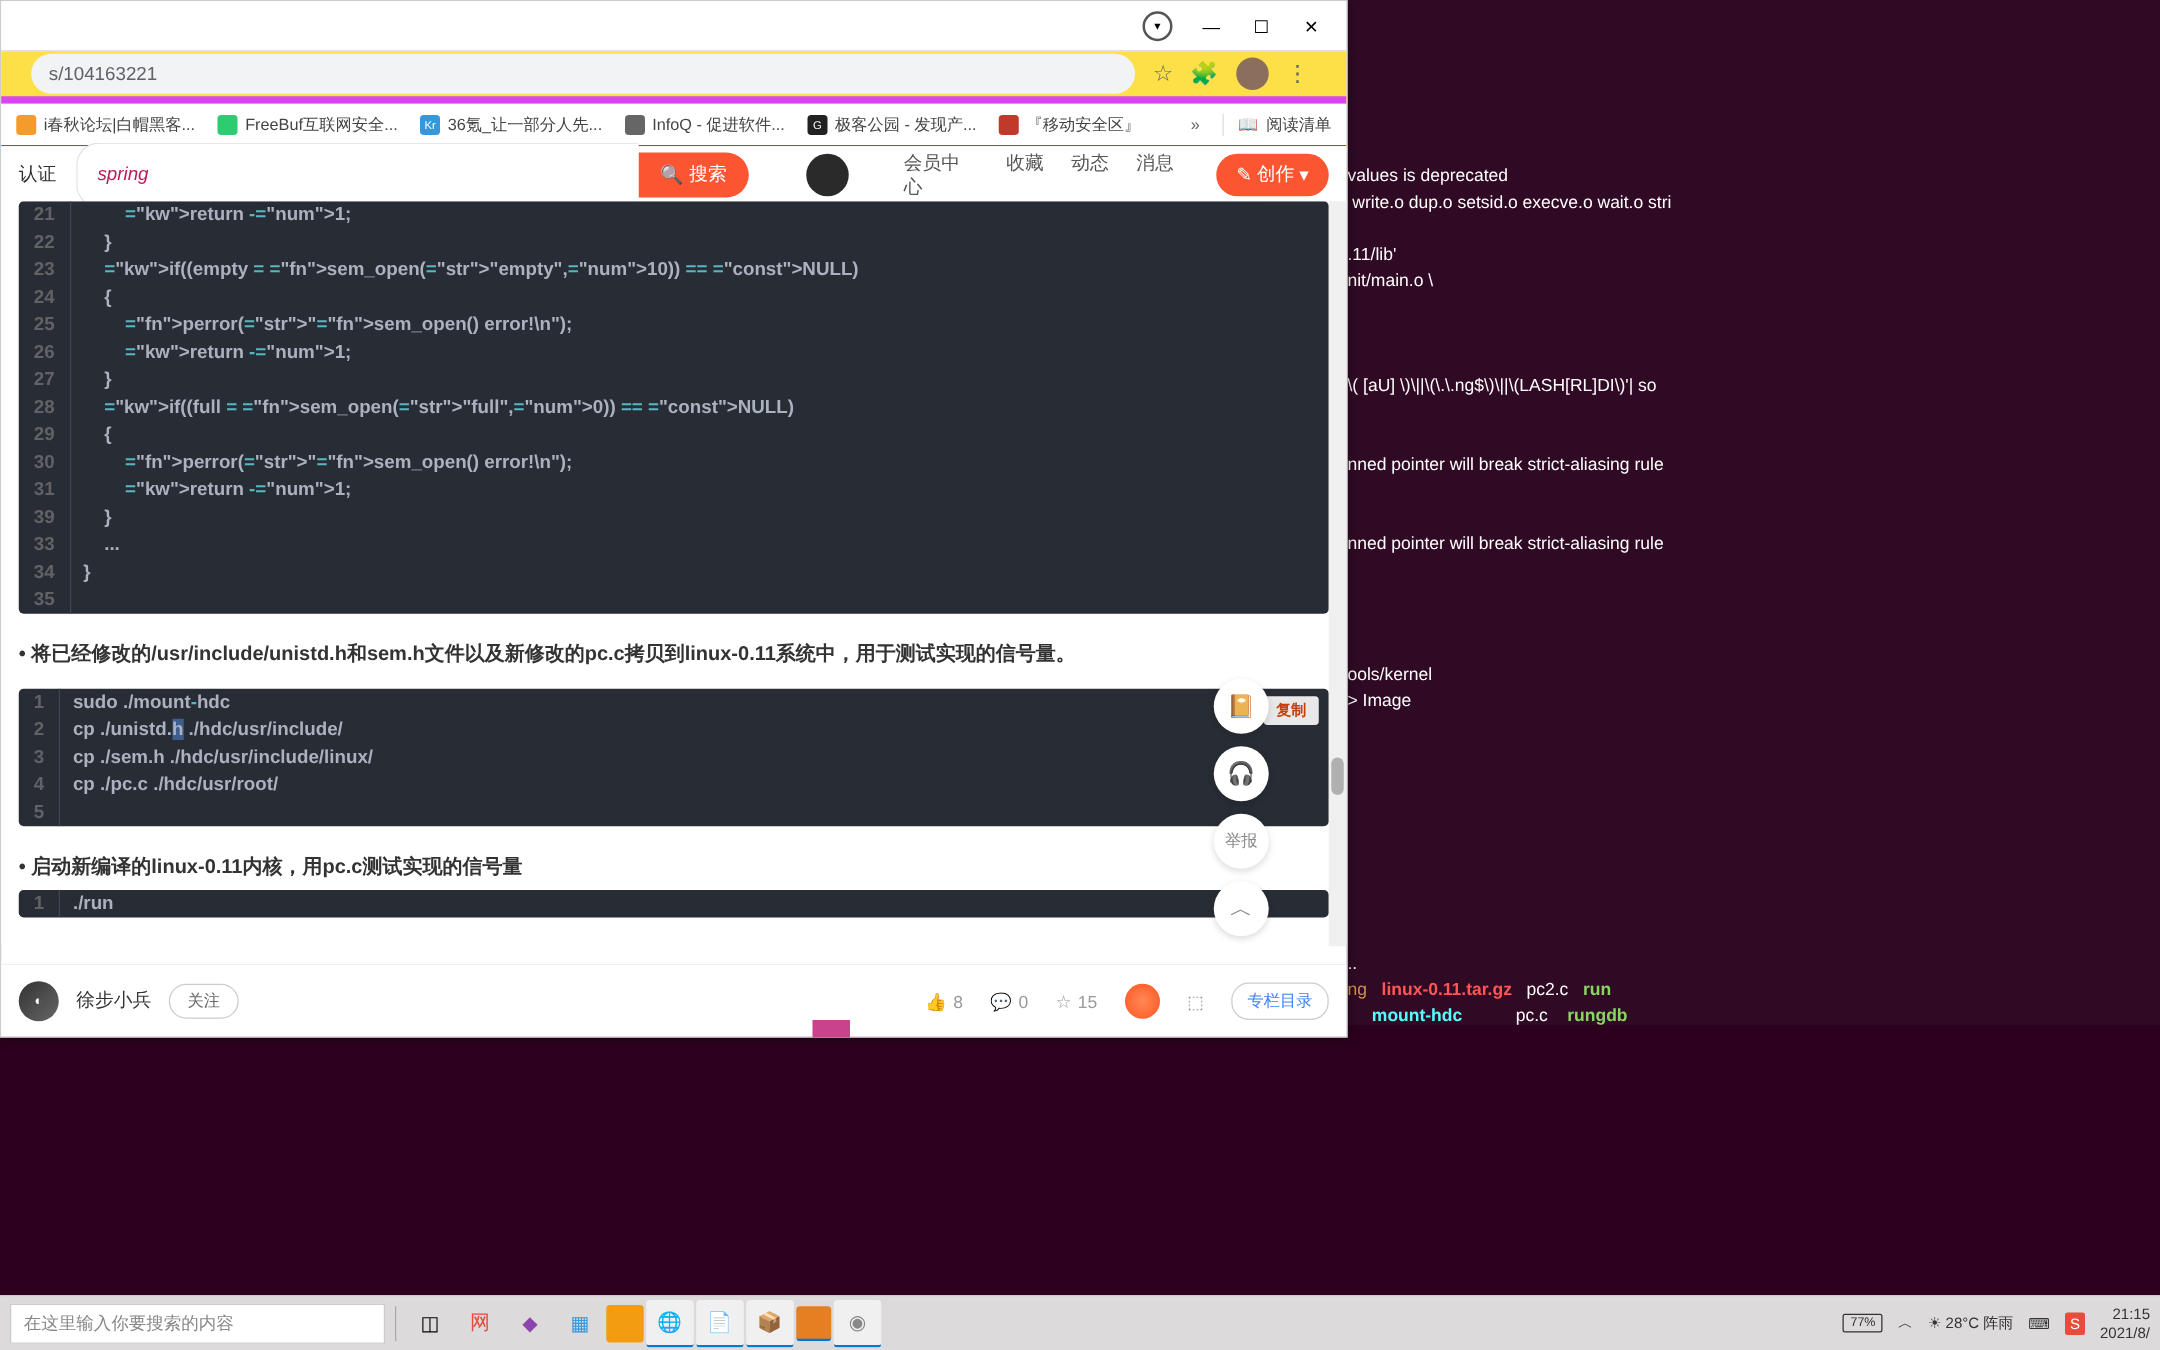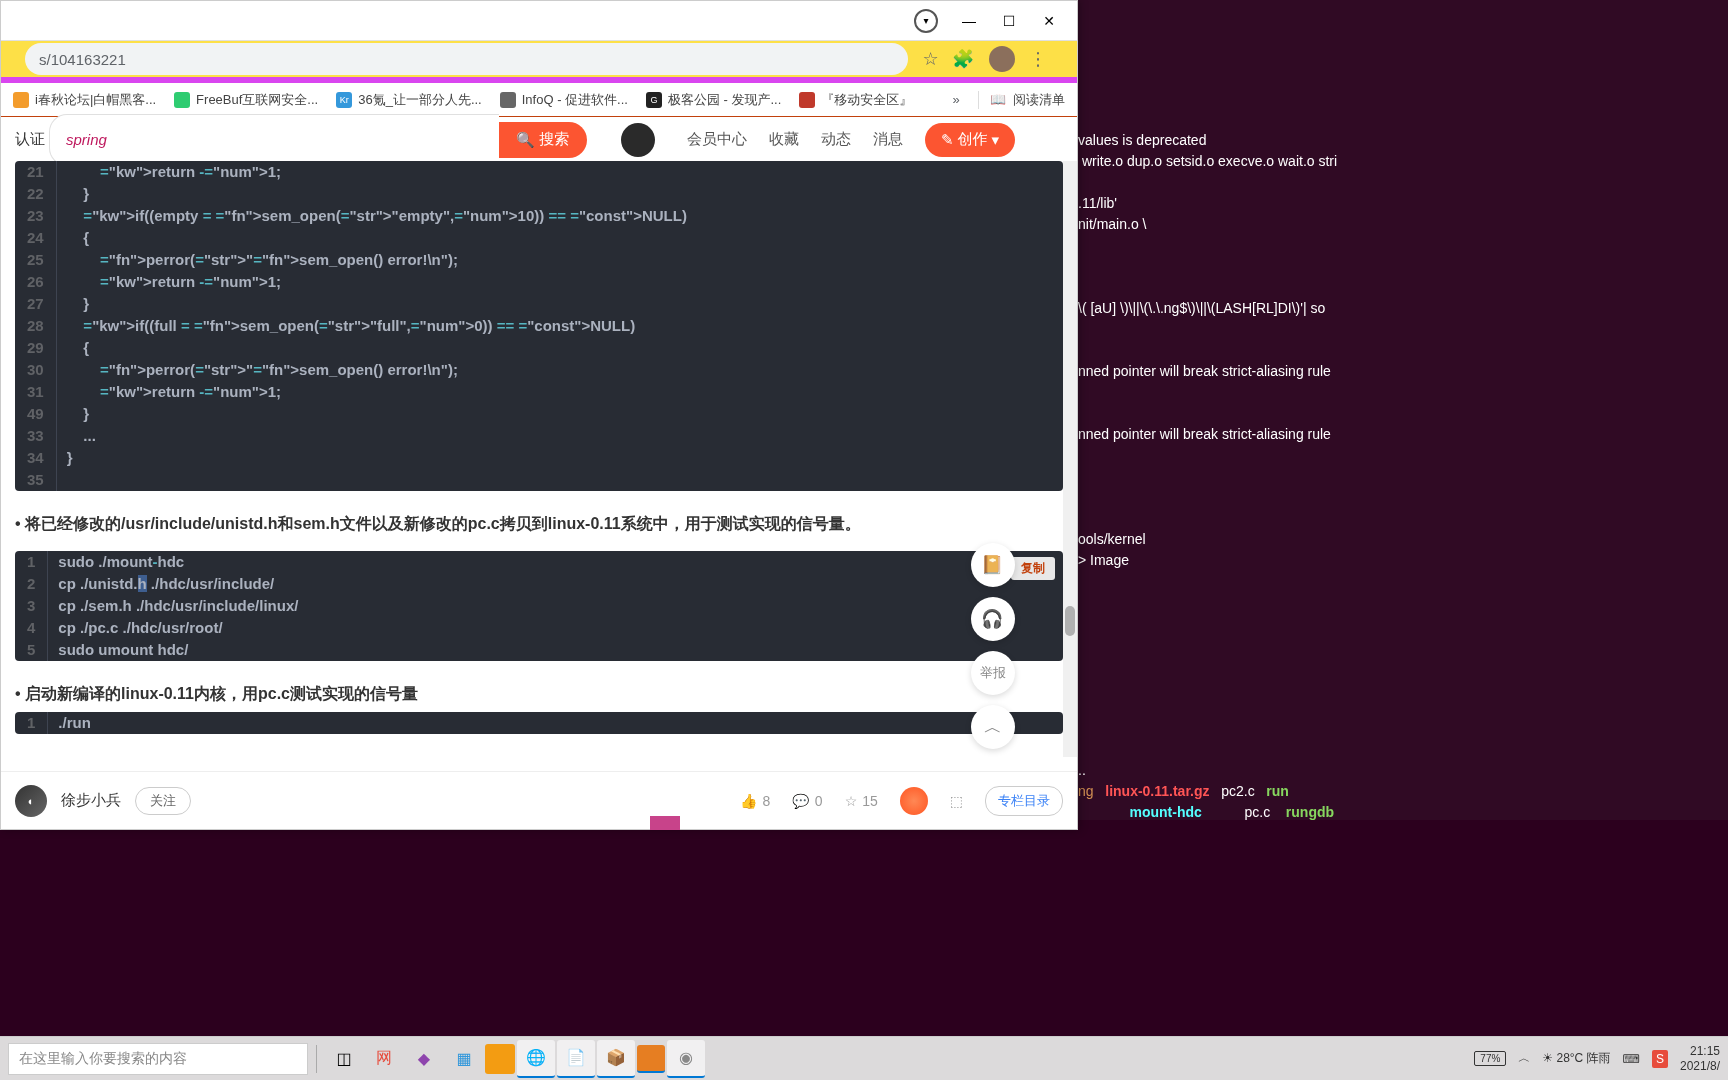--- a/index.html
+++ b/index.html
@@ -6,21 +6,21 @@
 body { width: 1728px; height: 1080px; overflow: hidden; background: #f0f0f0; position: relative; }
 
 
 .desktop { position: absolute; width: 1728px; height: 1080px; background: #2c001e; }
 
 
 .terminal-window { position: absolute; left: 1076px; top: 0; width: 652px; height: 820px; background: #300a24; color: #ffffff; font-family: "Ubuntu Mono", monospace; font-size: 14px; padding: 130px 2px 0 2px; overflow: hidden; }
 .terminal-line { white-space: pre; line-height: 1.5; }
 .term-orange { color: #d18f52; }
 .term-red { color: #ff5555; font-weight: bold; }
-.term-cyan { color: #55ffff; font-weight: bold; margin-left: 32px; }
+.term-cyan { color: #55ffff; font-weight: bold; }
 .term-green { color: #87d75f; font-weight: bold; }
 .term-white { color: #ffffff; }
 
 
 .browser { position: absolute; left: 0; top: 0; width: 1078px; height: 830px; background: #ffffff; border: 1px solid #ccc; box-shadow: 2px 0 8px rgba(0,0,0,0.3); }
 
 
 .title-bar { height: 40px; background: #ffffff; display: flex; align-items: center; justify-content: flex-end; padding: 0 8px; border-bottom: 1px solid #e0e0e0; }
 .title-btn { width: 40px; height: 30px; display: flex; align-items: center; justify-content: center; color: #000; font-size: 14px; }
 .acct-icon { width: 24px; height: 24px; border: 2px solid #555; border-radius: 50%; display: flex; align-items: center; justify-content: center; margin-right: auto; margin-left: 905px; }
@@ -34,21 +34,21 @@
 .avatar { width: 26px; height: 26px; border-radius: 50%; background: #8b6f5c; }
 
 
 .bookmarks { height: 34px; background: #ffffff; display: flex; align-items: center; padding: 0 12px; gap: 18px; border-bottom: 1px solid #c2410c; font-size: 13px; color: #444; }
 .bm-item { display: flex; align-items: center; gap: 6px; white-space: nowrap; }
 .bm-icon { width: 16px; height: 16px; border-radius: 3px; display: inline-block; }
 .bm-more { margin-left: auto; color: #5f6368; }
 .reading-list { display: flex; align-items: center; gap: 6px; padding-left: 12px; border-left: 1px solid #ddd; }
 
 
-.site-nav { height: 46px; background: #ffffff; display: flex; align-items: center; padding: 0 14px; gap: 4px; border-bottom: 1px solid #eee; }
+.site-nav { height: 46px; background: #ffffff; display: flex; align-items: center; padding: 0 14px; gap: 16px; border-bottom: 1px solid #eee; }
 .cert-label { font-size: 15px; color: #333; }
 .search-box { display: flex; align-items: center; }
 .search-input { width: 450px; height: 52px; border: 1px solid #e0e0e0; border-right: none; border-radius: 18px 0 0 18px; padding: 0 16px; font-size: 15px; background: #fff; color: #be185d; font-style: italic; }
 .search-btn { width: 88px; height: 36px; background: #fc5531; color: #fff; border: none; border-radius: 0 18px 18px 0; font-size: 15px; display: flex; align-items: center; justify-content: center; gap: 4px; }
 .nav-avatar { width: 34px; height: 34px; border-radius: 50%; background: #2a2a2a; margin-left: 30px; }
 .nav-links { display: flex; gap: 22px; margin-left: 28px; font-size: 15px; color: #555; }
 .create-btn { margin-left: 18px; background: #fc5531; color: #fff; height: 34px; padding: 0 16px; border-radius: 17px; display: flex; align-items: center; gap: 4px; font-size: 15px; }
 
 
 .content { position: absolute; top: 160px; left: 0; right: 0; bottom: 74px; overflow: hidden; background: #fff; padding: 0 14px; font-weight: bold; }
@@ -227,21 +227,21 @@
             <div>22</div>
             <div>23</div>
             <div>24</div>
             <div>25</div>
             <div>26</div>
             <div>27</div>
             <div>28</div>
             <div>29</div>
             <div>30</div>
             <div>31</div>
-            <div>49</div>
+            <div>39</div>
             <div>33</div>
             <div>34</div>
             <div>35</div>
           </div>
         <div class="code-body" id="cb1">
             <div class="code-line">        <span class<span="" class="op">=</span>"kw"&gt;return <span class="op">-</span><span class<span="" class="op">=</span>"num"&gt;1;</div>
             <div class="code-line">    }</div>
             <div class="code-line">    <span class<span="" class="op">=</span>"kw"&gt;if((empty <span class="op">=</span> <span class<span="" class="op">=</span>"fn"&gt;sem_open(<span class<span="" class="op">=</span>"str"&gt;"empty",<span class<span="" class="op">=</span>"num"&gt;10)) <span class="op">==</span> <span class<span="" class="op">=</span>"const"&gt;NULL)</div>
             <div class="code-line">    {</div>
             <div class="code-line">        <span class<span="" class="op">=</span>"fn"&gt;perror(<span class<span="" class="op">=</span>"str"&gt;"<span class<span="" class="op">=</span>"fn"&gt;sem_open() error!\n");</div>
@@ -269,21 +269,20 @@
             <div>2</div>
             <div>3</div>
             <div>4</div>
             <div>5</div>
           </div>
         <div class="code-body" id="cb2">
             <div class="code-line">sudo .<span class="sl">/</span>mount<span class="op">-</span>hdc</div>
             <div class="code-line">cp .<span class="sl">/</span>unistd.<span class="selected">h</span> .<span class="sl">/</span>hdc<span class="sl">/</span>usr<span class="sl">/</span>include<span class="sl">/</span></div>
             <div class="code-line">cp .<span class="sl">/</span>sem.h .<span class="sl">/</span>hdc<span class="sl">/</span>usr<span class="sl">/</span>include<span class="sl">/</span>linux<span class="sl">/</span></div>
             <div class="code-line">cp .<span class="sl">/</span>pc.c .<span class="sl">/</span>hdc<span class="sl">/</span>usr<span class="sl">/</span>root<span class="sl">/</span></div>
-            <div class="code-line">sudo umount hdc<span class="sl">/</span></div>
           </div>
       </div>
     </div>
 
     <div class="article-text bullet partial">启动新编译的linux-0.11内核，用pc.c测试实现的信号量</div>
 
     <div class="code-block" style="height:22px;overflow:hidden">
       <div class="code-lines">
         <div class="line-nums">1</div>
         <div class="code-body">

